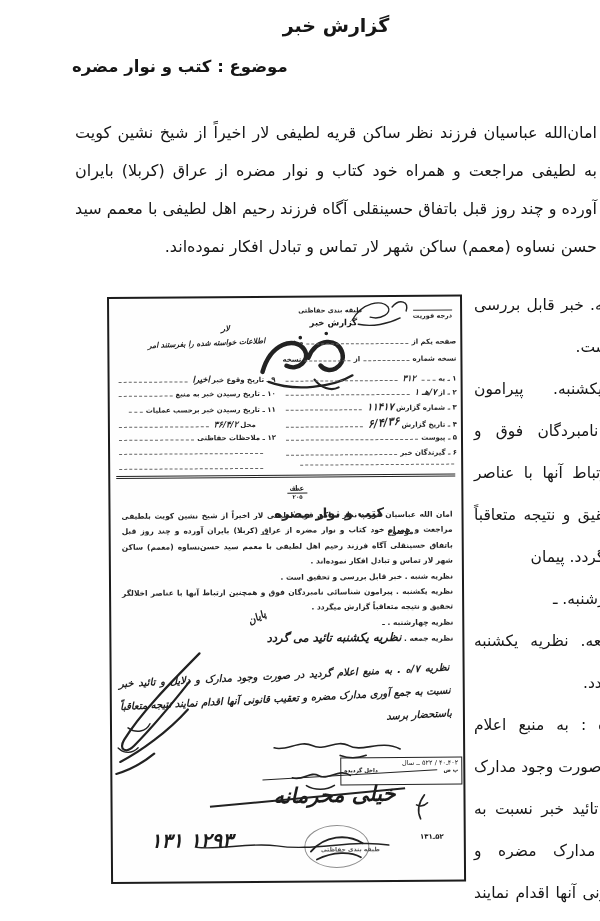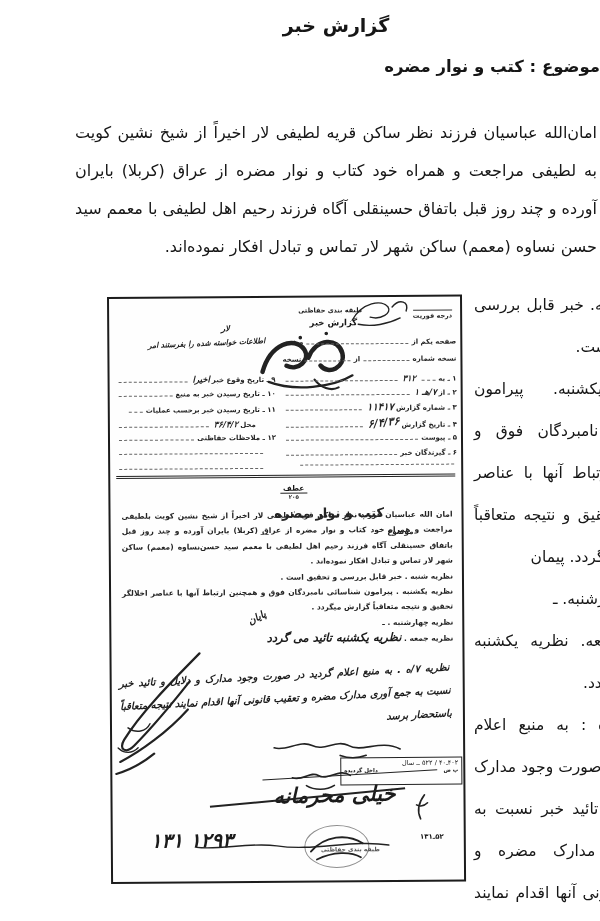--- a/index.html
+++ b/index.html
@@ -5,21 +5,21 @@
   html,body{margin:0;padding:0;}
   body{
     width:600px;height:921px;background:#ffffff;color:#161616;
     font-family:"DejaVu Sans",sans-serif;direction:rtl;overflow:hidden;
   }
   .page{position:relative;width:528px;height:921px;background:#fff;}
 
   
   .doc-title{position:absolute;top:14px;left:0;right:0;text-align:center;
     font-size:19px;font-weight:700;}
-  .doc-subject{position:absolute;top:57px;left:0;right:0;text-align:right;
+  .doc-subject{position:absolute;top:57px;left:0;right:0;text-align:left;
     font-size:16.5px;font-weight:700;}
   .intro{position:absolute;top:114px;right:3px;left:3px;
     font-size:16px;line-height:38px;text-align:justify;}
 
   
   .notes{position:absolute;top:284px;left:402px;width:196px;
     font-size:15.5px;line-height:42px;text-align:justify;}
   .notes p{margin:0;}
 
   
@@ -32,21 +32,21 @@
   .frow{position:absolute;display:flex;align-items:flex-end;direction:rtl;
     font-size:7px;font-weight:700;color:#252525;letter-spacing:-0.2px;white-space:nowrap;}
   .lead{flex:1;border-bottom:1px dashed #666;height:1px;margin:0 3px 2px 3px;min-width:8px;}
   .lead.short{flex:0 0 14px;}
   .hw{font-style:italic;font-weight:700;color:#1b1b1b;}
   .hwv{font-style:italic;font-weight:700;font-size:8.5px;margin:0 2px;}
   .dbl-rule{position:absolute;left:6px;right:6px;top:177px;height:3px;
     border-top:1.8px solid #222;border-bottom:1px solid #222;}
   .overline{border-top:1px solid #333;padding-top:1px;}
   .ref{position:absolute;top:186px;right:154px;text-align:center;}
-  .ref .r-label{font-size:7.5px;font-weight:700;border-bottom:1px solid #222;padding:0 3px;}
+  .ref .r-label{font-size:7.5px;font-weight:700;border-bottom:1px solid #222;padding:0 3px;font-family:Liberation Mono, monospace;}
   .ref .r-val{font-size:5.5px;font-weight:700;}
   .subject-row{top:192px;right:48px;width:128px;}
   .scanbody{position:absolute;top:210px;right:9px;left:11px;
     font-size:7.5px;font-weight:700;line-height:15.4px;text-align:justify;
     color:#242424;letter-spacing:-0.15px;}
   .scanbody p{margin:0;}
   .hwline{font-size:11.5px;letter-spacing:0.5px;}
   .end-word{position:absolute;left:136px;top:314px;font-size:10px;
     transform:rotate(-28deg);}
   .hw-block{position:absolute;top:366px;right:12px;left:8px;

